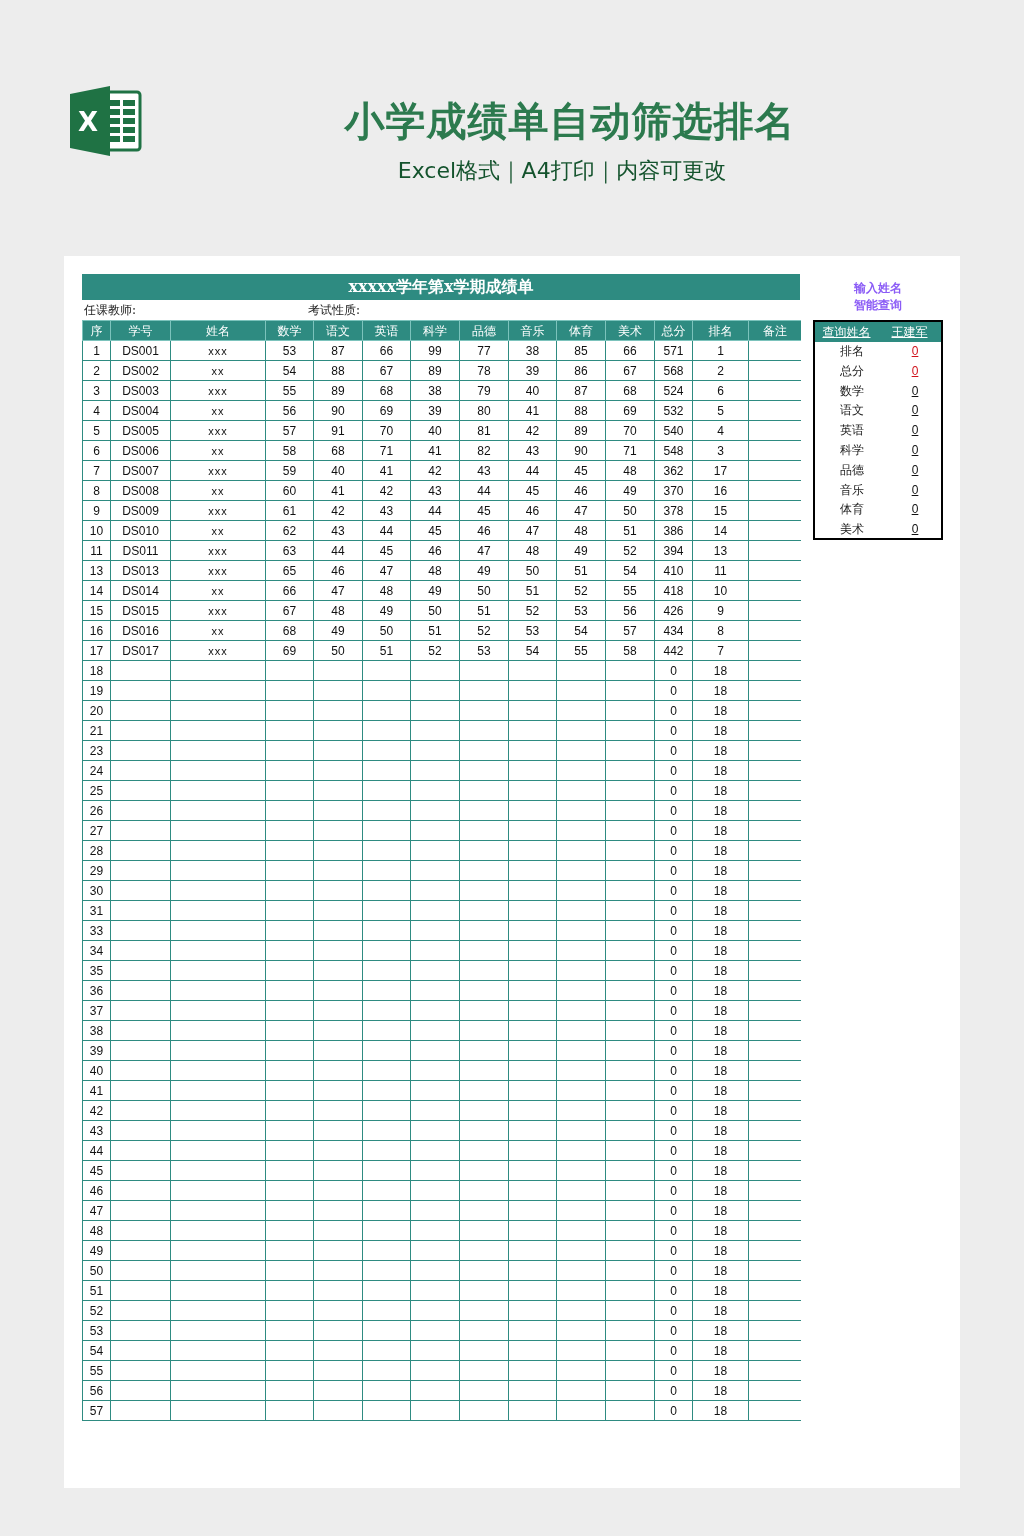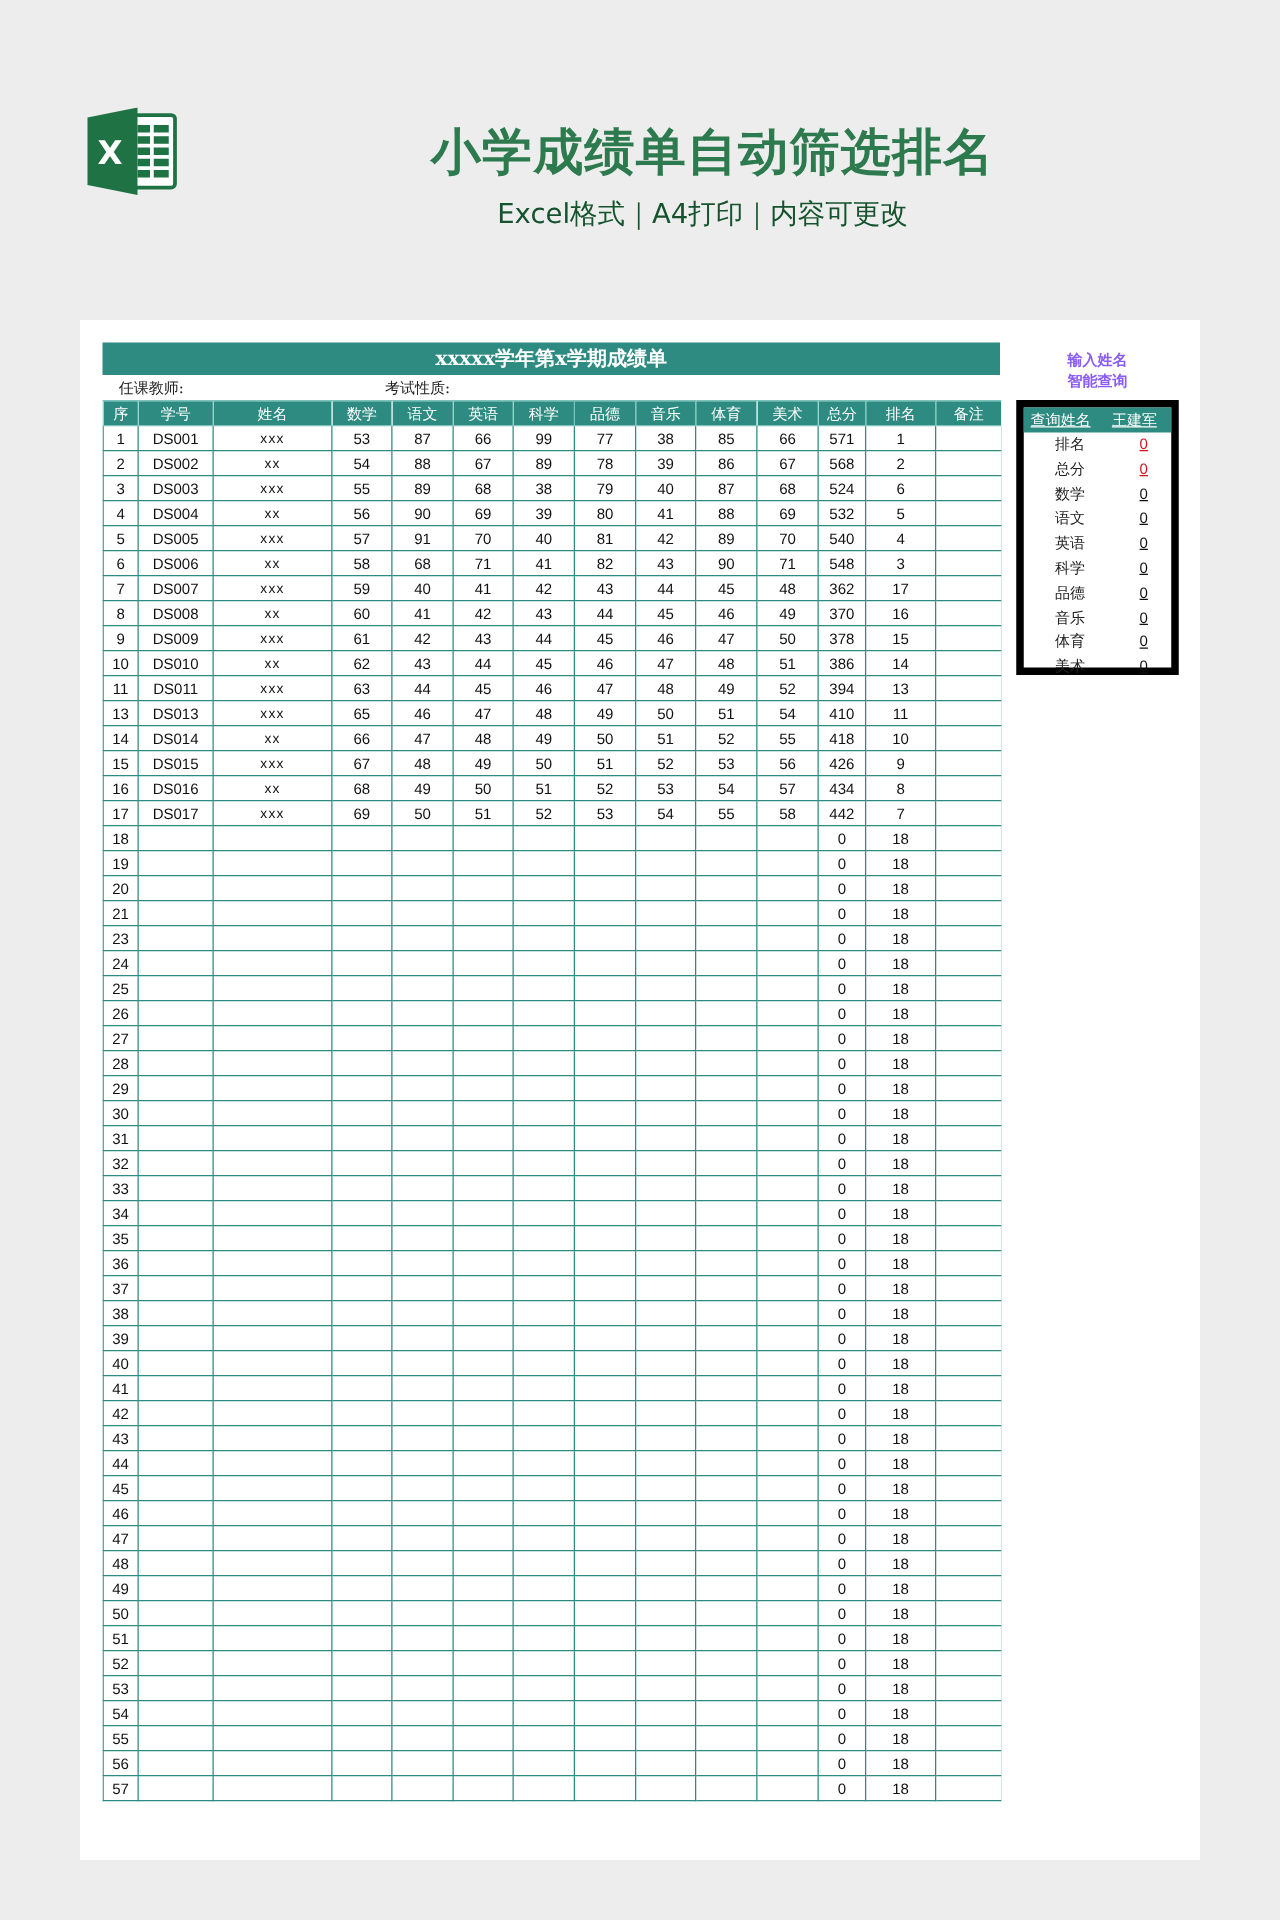--- a/index.html
+++ b/index.html
@@ -24,21 +24,21 @@
     }
 
     .sheet-title {
       position: absolute; left: 82px; top: 274px; width: 718px; height: 26px;
       background: #2e8b81; color: #fff; font-family: "DejaVu Serif", serif;
       font-size: 16px; font-weight: bold; text-align: center; line-height: 26px;
     }
     .meta {
       position: absolute; top: 302px; font-family: "DejaVu Serif", serif; font-size: 12px; color: #222;
     }
-    .meta.teacher { left: 84px; margin-left: 11px; }
+    .meta.teacher { left: 84px; }
     .meta.exam { left: 308px; }
 
     .grid-wrap {
       position: absolute; left: 82px; top: 320px; width: 719px; height: 1142px; overflow: hidden;
     }
     table.grid { border-collapse: collapse; table-layout: fixed; width: 719px; }
     table.grid th, table.grid td {
       border: 1px solid #2e8b81; text-align: center; height: 20px; padding: 0;
       font-size: 12px; line-height: 18px; white-space: nowrap; overflow: hidden;
     }
@@ -48,21 +48,21 @@
     }
     table.grid td { color: #111; font-family: "Liberation Sans", sans-serif; }
     table.grid td.name { font-size: 11px; letter-spacing: 1px; }
 
     .lookup-caption {
       position: absolute; left: 813px; top: 280px; width: 130px; text-align: center;
       font-family: "DejaVu Serif", serif; font-size: 12px; font-weight: bold; color: #8b5cf6; line-height: 17px;
     }
     .lookup {
       position: absolute; left: 813px; top: 320px; width: 130px; height: 220px;
-      border: 6px solid #000000; background: #fff;
+      border: 2px solid #000000; background: #fff;
     }
     .lookup-head {
       height: 20px; background: #2e8b81; display: flex; color: #fff;
       font-family: "DejaVu Serif", serif; font-size: 12px; line-height: 20px;
     }
     .lookup-head span { flex: 1; text-align: center; text-decoration: underline; }
     .lookup-row { display: flex; height: 19.8px; line-height: 19.8px; font-size: 12px; }
     .lookup-row .lbl { width: 74px; text-align: center; font-family: "DejaVu Serif", serif; color: #222; }
     .lookup-row .val { flex: 1; text-align: center; text-decoration: underline; font-family: "Liberation Sans", sans-serif; color: #111; }
     .lookup-row .val.hl { color: #d0121b; }
@@ -577,36 +577,20 @@
           <td></td>
           <td></td>
           <td></td>
           <td></td>
           <td>0</td>
           <td>18</td>
           <td></td>
         </tr>
         <tr>
           <td>31</td>
-          <td></td>
-          <td></td>
-          <td></td>
-          <td></td>
-          <td></td>
-          <td></td>
-          <td></td>
-          <td></td>
-          <td></td>
-          <td></td>
-          <td>0</td>
-          <td>18</td>
-          <td></td>
-        </tr>
-        <tr>
-          <td>32</td>
           <td></td>
           <td></td>
           <td></td>
           <td></td>
           <td></td>
           <td></td>
           <td></td>
           <td></td>
           <td></td>
           <td></td>

